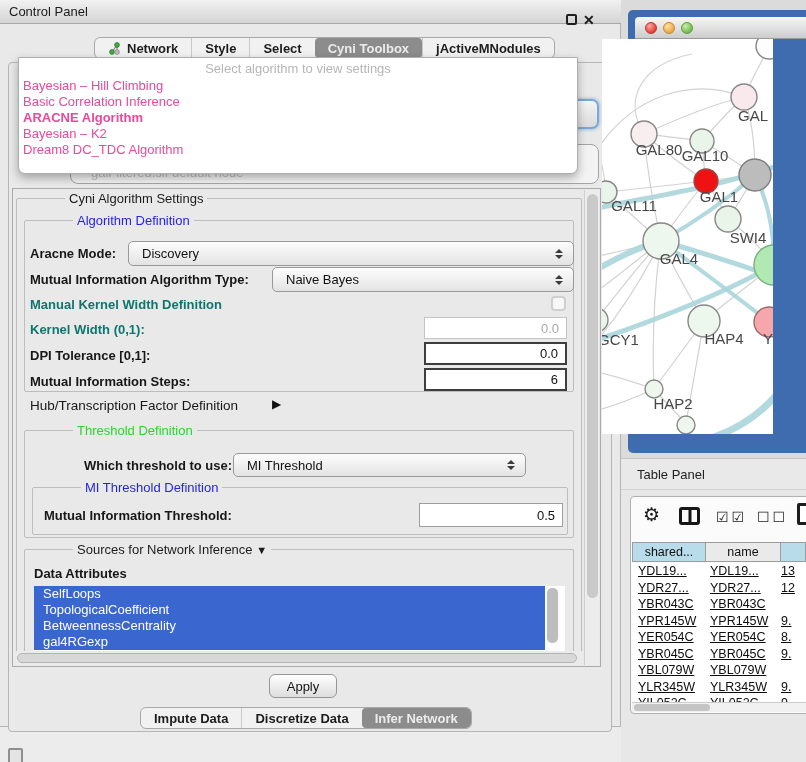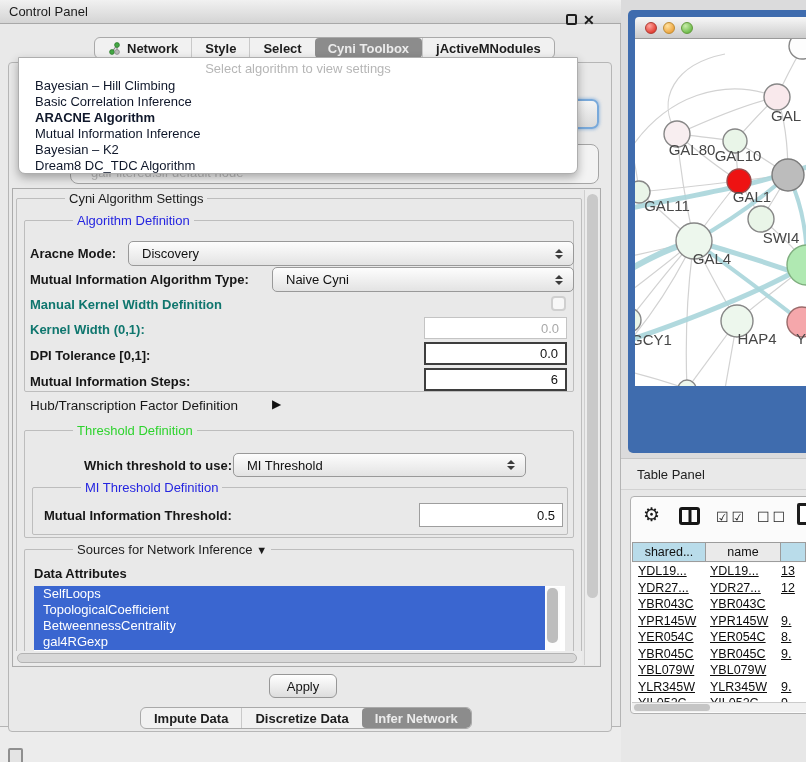--- a/index.html
+++ b/index.html
@@ -32,21 +32,21 @@
   #bottom-tabs { left:140px; top:707px; }
 
   
   .main-panel { left:8px; top:62px; width:604px; height:670px; border:1px solid #b6b6b6;
     border-radius:4px; background:#e9e9e9; }
 
   
   .algo-popup { left:18px; top:57px; width:560px; height:117px; background:#ffffff;
     border:1px solid #aeaeae; border-radius:0 0 7px 7px; box-shadow:0 4px 10px rgba(0,0,0,0.30); z-index:50; }
   .algo-prompt { margin-top:3px; text-align:center; font-size:13px; color:#b6b6b6; height:17px; }
-  .algo-item { font-size:13px; line-height:16px; padding-left:16px; color:#0f172a; white-space:nowrap; }
+  .algo-item { font-size:13px; line-height:16px; padding-left:4px; color:#ec4899; white-space:nowrap; }
   .algo-item.bold { font-weight:bold; }
 
   
   .combo-behind { left:70px; top:99px; width:529px; height:30px; border:2px solid #79a9da;
     border-radius:7px; background:linear-gradient(#f4f4f4,#dadada); z-index:10;
     box-shadow:0 0 3px 1px rgba(110,160,215,0.55); }
   .combo-behind2 { left:70px; top:144px; width:529px; height:40px; border:1px solid #a5a5a5;
     border-radius:8px; background:#f3f3f3; z-index:10; }
   .combo-behind2 .ghost-text { position:absolute; left:20px; bottom:3px; font-size:13px; color:#bdbdbd; }
 
@@ -100,21 +100,21 @@
 
   
   .right-bg { left:621px; top:0; width:185px; height:762px; background:#dbdbdc; }
   .net-frame { left:628px; top:10px; width:178px; height:443px; background:#3f6cae; border-radius:5px 0 0 5px; }
   .net-titlebar { left:635px; top:17px; width:171px; height:22px;
     background:linear-gradient(#f7f7f7,#cccccc); border-bottom:1px solid #9a9a9a; border-radius:4px 0 0 0; }
   .light { position:absolute; top:22px; width:12px; height:12px; border-radius:50%; }
   .light.red   { left:645px; background:radial-gradient(circle at 35% 30%, #ffa49d, #e23d32 75%); border:1px solid #ad3b33; }
   .light.yellow{ left:663px; background:radial-gradient(circle at 35% 30%, #ffe2a0, #eda43f 75%); border:1px solid #bd8c34; }
   .light.green { left:681px; background:radial-gradient(circle at 35% 30%, #c9ecab, #6cbb49 75%); border:1px solid #649a3e; }
-  .net-canvas { left:635px; top:39px; width:171px; height:347px; background:#ffffff; overflow:hidden; }
+  .net-canvas { left:602px; top:39px; width:171px; height:395px; background:#ffffff; overflow:hidden; }
 
   
   .tp-bar { left:621px; top:458px; width:185px; height:32px; background:#e9e9e9;
     border-top:1px solid #c6c6c6; border-bottom:1px solid #d2d2d2;
     font-size:13px; line-height:31px; padding-left:16px; color:#222; }
   .tp-bg { left:621px; top:490px; width:185px; height:272px; background:#e7e7e7; }
   .tp-card { left:630px; top:496px; width:182px; height:218px; background:#fbfbfb;
     border:1px solid #b1b1b1; border-radius:4px; }
   .gear { left:643px; top:504px; font-size:19px; color:#1a1a1a; line-height:22px; }
   .cols-icon { left:679px; top:507px; width:21px; height:18px; border:3px solid #161616; border-radius:3px; }
@@ -175,21 +175,20 @@
   <div class="abs combo-behind2">
     <span class="ghost-text">galFiltered.sif default node</span>
   </div>
 
   <div class="abs algo-popup">
     <div class="algo-prompt">Select algorithm to view settings</div>
     <div id="popup-items">
         <div class="algo-item">Bayesian – Hill Climbing</div>
         <div class="algo-item">Basic Correlation Inference</div>
         <div class="algo-item bold">ARACNE Algorithm</div>
-        <div class="algo-item">Mutual Information Inference</div>
         <div class="algo-item">Bayesian – K2</div>
         <div class="algo-item">Dream8 DC_TDC Algorithm</div>
       </div>
   </div>
 
   <div class="abs scroll-pane"></div>
   <div class="abs vscroll">
       <div class="thumb"></div>
     </div>
   <div class="abs hscroll">
@@ -203,21 +202,21 @@
   <div class="abs gbox" style="left:24px;top:220px;width:550px;height:172px;">
     <span class="legend blue">Algorithm Definition</span>
   </div>
   <span class="lbl" style="left:30px;top:246px;">Aracne Mode:</span>
   <div class="combo" style="left:128px;top:241px;width:446px;height:25px;">
     <span>Discovery</span>
     <span class="spinner"></span>
   </div>
   <span class="lbl" style="left:30px;top:272px;">Mutual Information Algorithm Type:</span>
   <div class="combo" style="left:272px;top:267px;width:302px;height:25px;">
-    <span>Naive Cyni</span>
+    <span>Naive Bayes</span>
     <span class="spinner"></span>
   </div>
   <span class="lbl dim" style="left:30px;top:297px;">Manual Kernel Width Definition</span>
   <div class="checkbox" style="left:551px;top:296px;"></div>
   <span class="lbl dim" style="left:30px;top:322px;">Kernel Width (0,1):</span>
   <div class="field dim" style="left:424px;top:317px;width:143px;height:22px;">
     <span>0.0</span>
   </div>
   <span class="lbl" style="left:30px;top:348px;">DPI Tolerance [0,1]:</span>
   <div class="field strong" style="left:424px;top:342px;width:143px;height:23px;">

